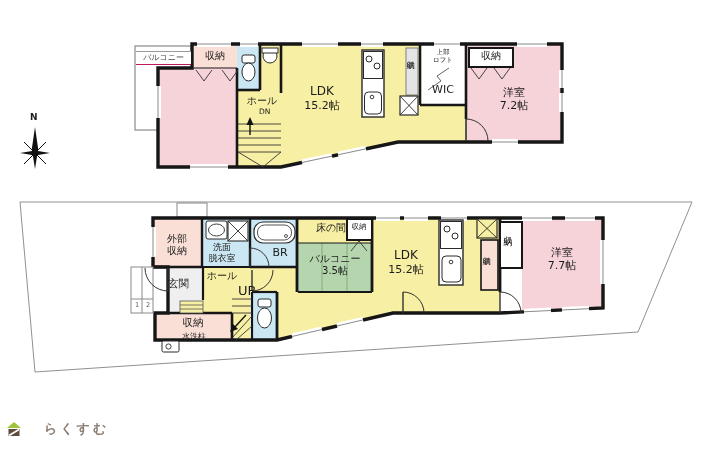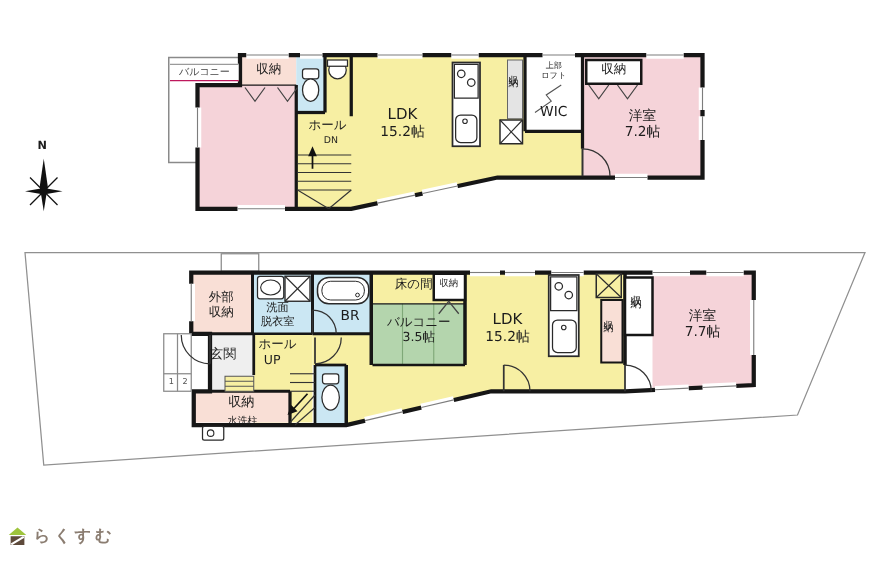--- a/index.html
+++ b/index.html
@@ -3,21 +3,21 @@
 <meta charset="utf-8">
 <style>
   html,body{margin:0;padding:0;background:#fff;}
   .canvas{position:relative;width:713px;height:449px;background:#fff;overflow:hidden;
           font-family:"DejaVu Sans","Liberation Sans",sans-serif;color:#1c1c1c;}
   .plan-svg{position:absolute;left:0;top:0;}
   .lbl{position:absolute;line-height:1.22;text-align:center;white-space:nowrap;color:#1c1c1c;}
   .two .line{display:block;}
   .v{writing-mode:vertical-rl;letter-spacing:1px;white-space:nowrap;}
   .balcony-lbl{border-top:1px solid #9a9a9a;border-bottom:1px solid #be185d;background:#fff;padding:1px 0;}
-  .logo{position:absolute;left:6px;top:420px;display:flex;align-items:center;gap:5px;}
+  .logo{position:absolute;left:6px;top:420px;display:flex;align-items:center;gap:22px;}
   .logo-text{font-size:13px;letter-spacing:3px;color:#8b7d71;font-weight:bold;}
 </style>
 </head>
 <body>
 
 <div class="canvas">
 
 <svg class="plan-svg" width="713" height="449" viewBox="0 0 713 449">
 
   <polygon points="20,202 692,202 638,332 35,372" fill="none" stroke="#909090" stroke-width="1"></polygon>
@@ -339,21 +339,21 @@
   <span class="line" style="font-size:11px">15.2帖</span>
 </div>
 <div class="lbl v" style="left:481px;top:250px;font-size:8px">収納</div>
 <div class="lbl v" style="left:502px;top:229px;font-size:9px">収納</div>
 <div class="lbl two" style="left:522px;top:246px;width:80px;font-size:11px">
   <span class="line">洋室</span>
   <span class="line">7.7帖</span>
 </div>
 <div class="lbl" style="left:168px;top:277px;width:17px;font-size:10.5px">玄関</div>
 <div class="lbl" style="left:200px;top:270px;width:44px;font-size:10px">ホール</div>
-<div class="lbl" style="left:211px;top:283px;font-size:10px">UP</div>
+<div class="lbl" style="left:238px;top:283px;font-size:13px">UP</div>
 <div class="lbl" style="left:158px;top:316px;width:70px;font-size:10.5px">収納</div>
 <div class="lbl" style="left:182px;top:332px;font-size:8px">水洗柱</div>
 <div class="lbl" style="left:132px;top:302px;width:10px;font-size:6.5px;color:#555">1</div>
 <div class="lbl" style="left:143px;top:302px;width:10px;font-size:6.5px;color:#555">2</div>
 
 <div class="logo">
   <svg width="16" height="16" viewBox="0 0 16 16">
     <polygon points="8,1 15,7 1,7" fill="#9ec43c"></polygon>
     <rect x="2.5" y="8" width="11" height="7" fill="#5e4a3b"></rect>
     <line x1="3" y1="14.5" x2="13" y2="8.5" stroke="#fff" stroke-width="1.8"></line>

